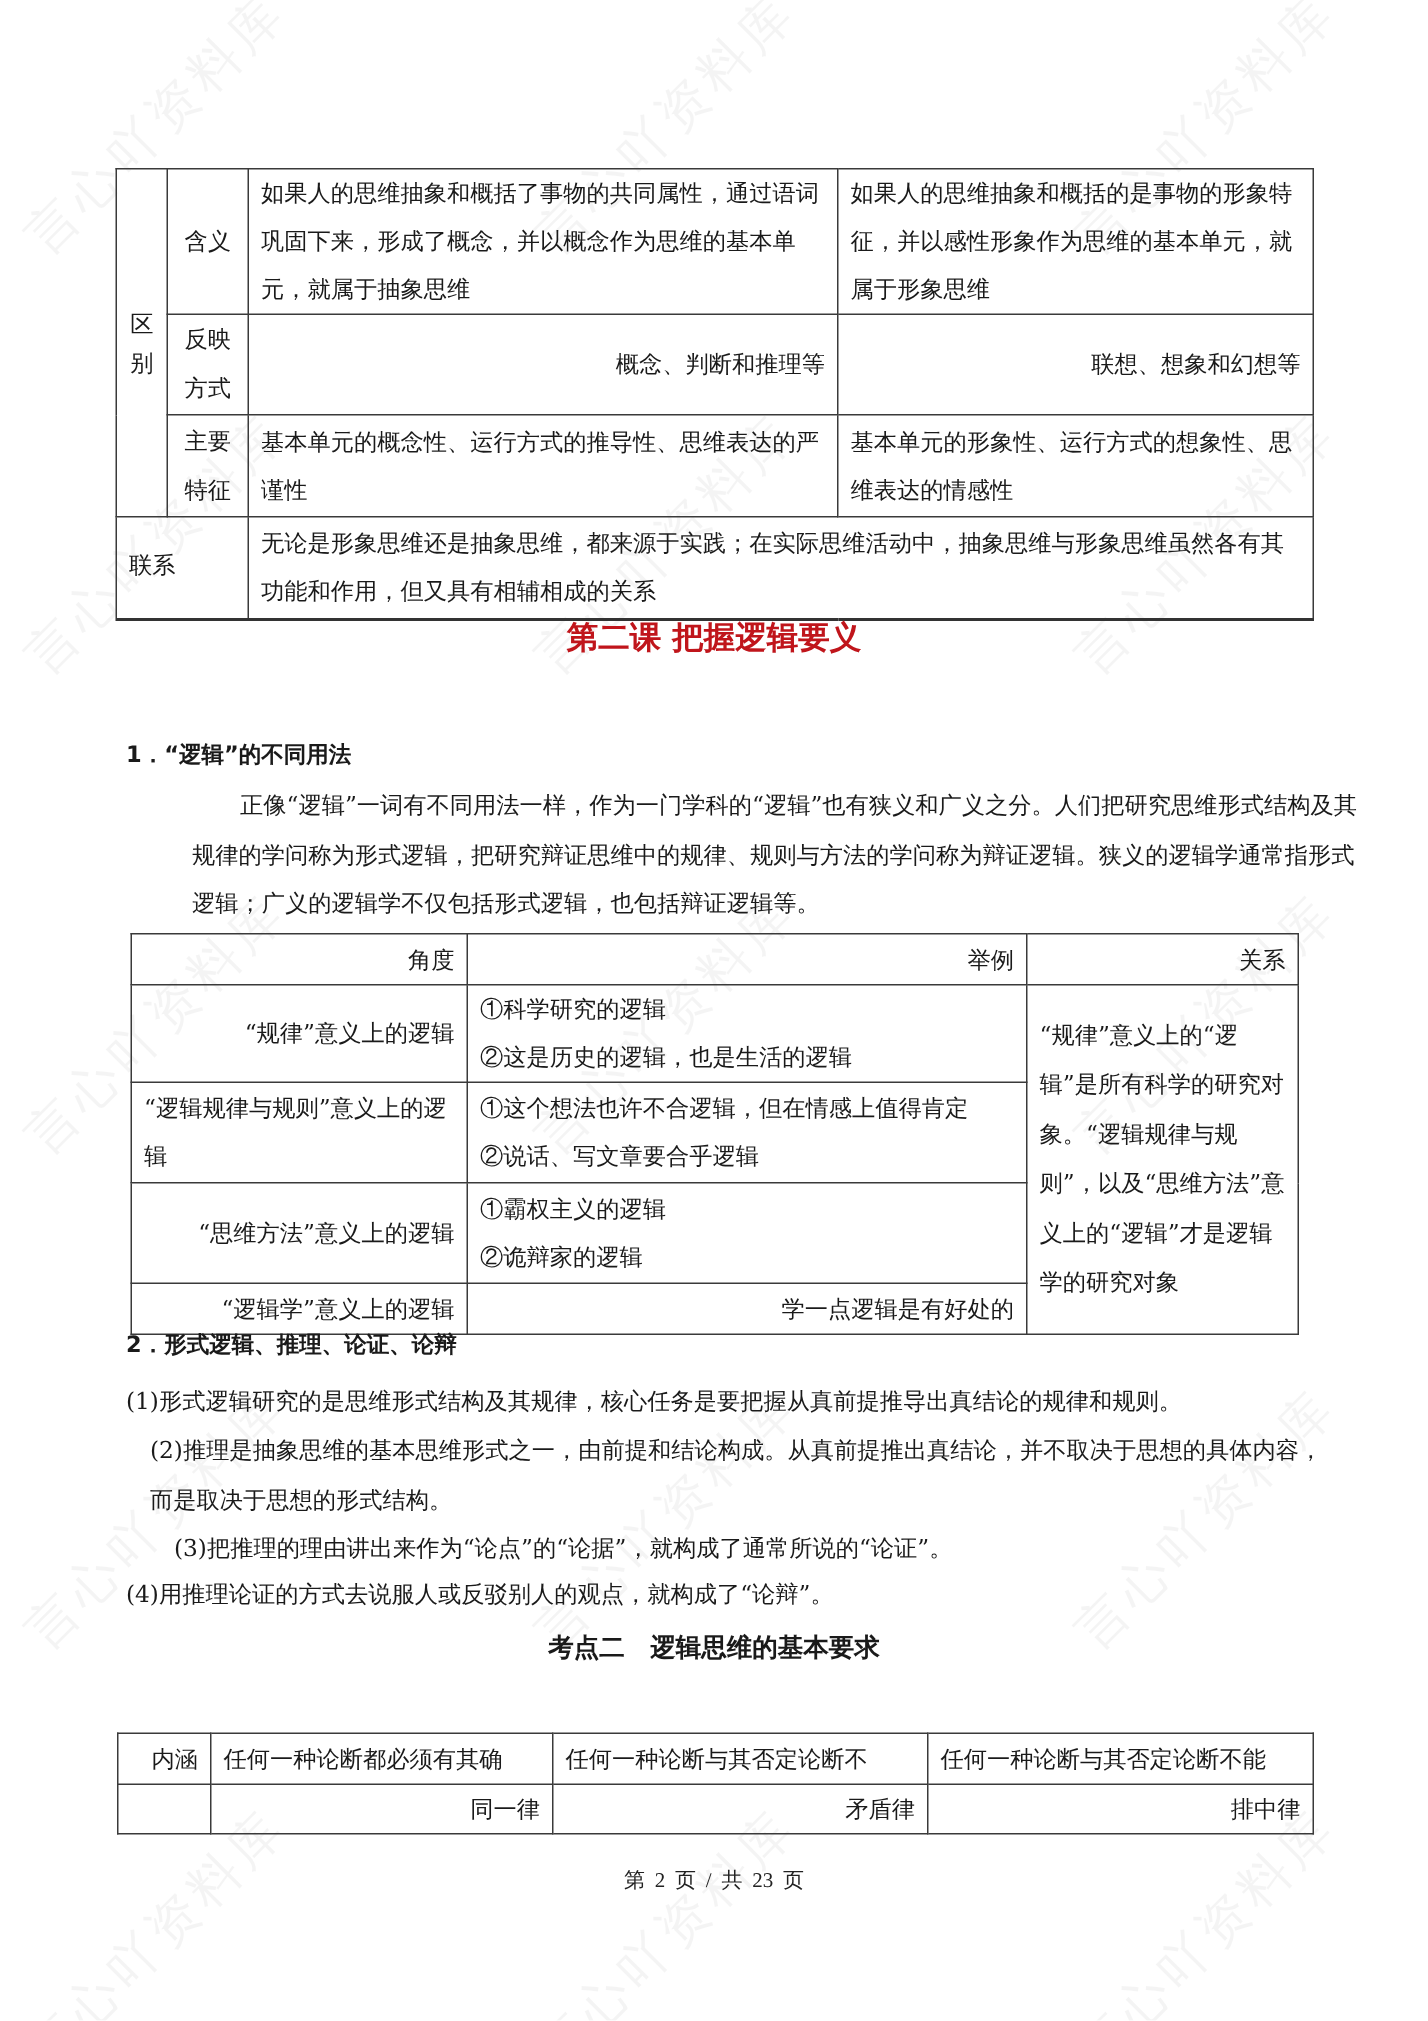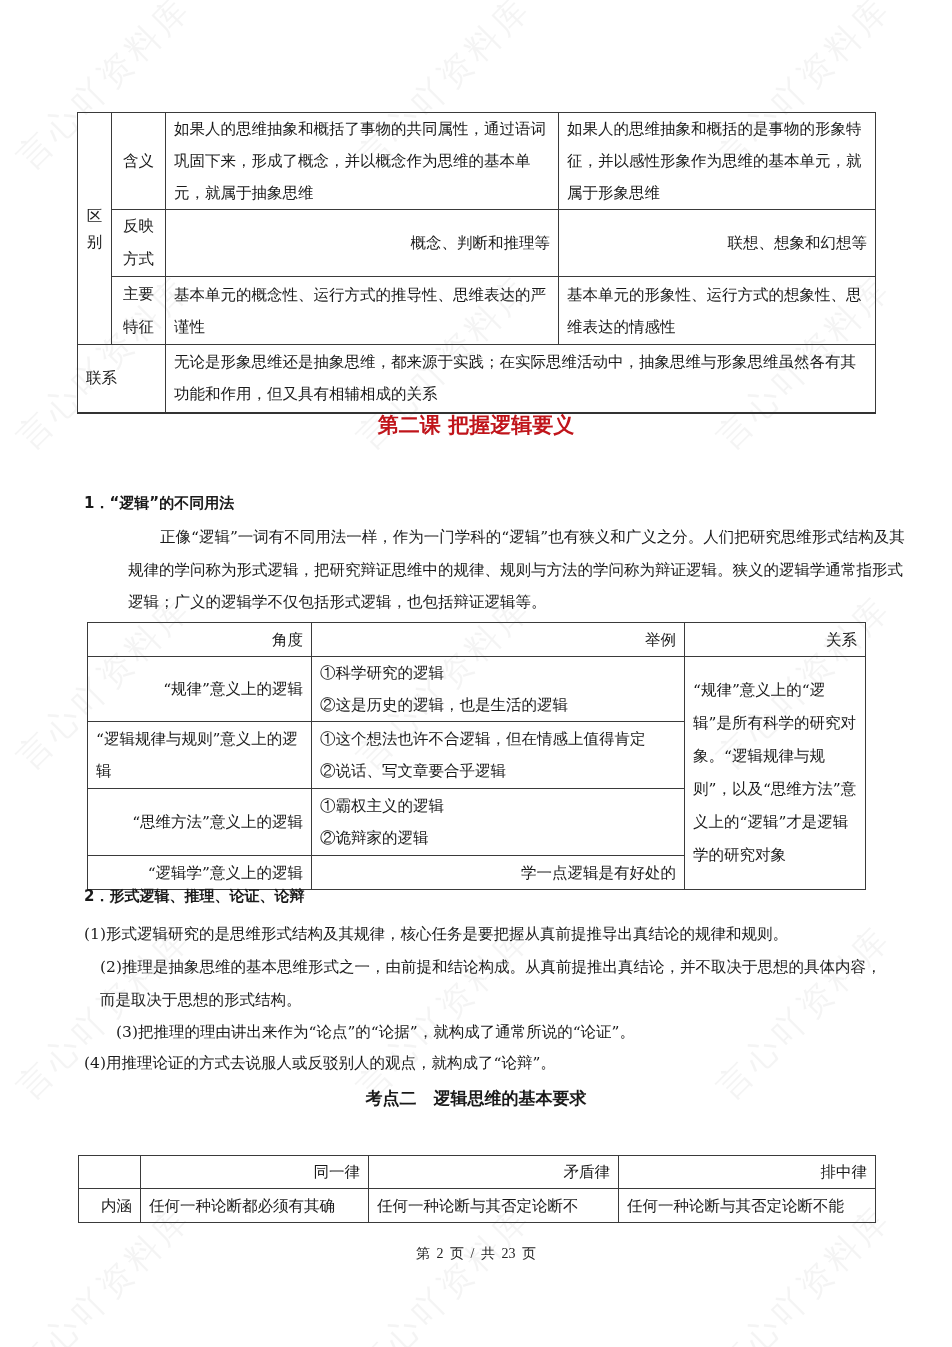--- a/index.html
+++ b/index.html
@@ -171,29 +171,29 @@
 
 
   <table class="t3">
     <colgroup>
       <col style="width:62px">
         <col style="width:228px">
         <col style="width:250px">
         <col style="width:257px">
     </colgroup>
     <tbody>
-        <tr style="height:33px">
+        <tr style="height:34px">
+      <td class="center">内涵</td>
+      <td>任何一种论断都必须有其确</td>
+      <td>任何一种论断与其否定论断不</td>
+      <td>任何一种论断与其否定论断不能</td>
+    </tr>
+    <tr style="height:33px">
       <td class="center"></td>
       <td class="center">同一律</td>
       <td class="center">矛盾律</td>
       <td class="center">排中律</td>
-    </tr>
-    <tr style="height:34px">
-      <td class="center">内涵</td>
-      <td>任何一种论断都必须有其确</td>
-      <td>任何一种论断与其否定论断不</td>
-      <td>任何一种论断与其否定论断不能</td>
     </tr>
   </tbody>
     </table>
 
   <div class="footer">第 2 页 / 共 23 页</div>
 </div>
 
 </body></html>

